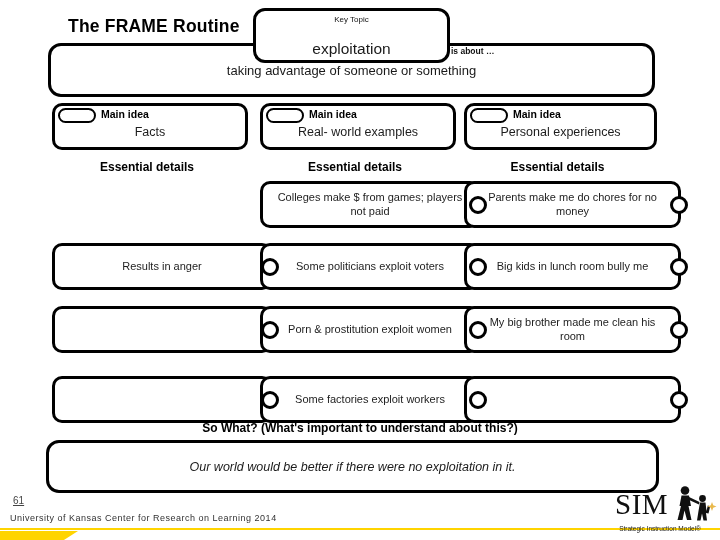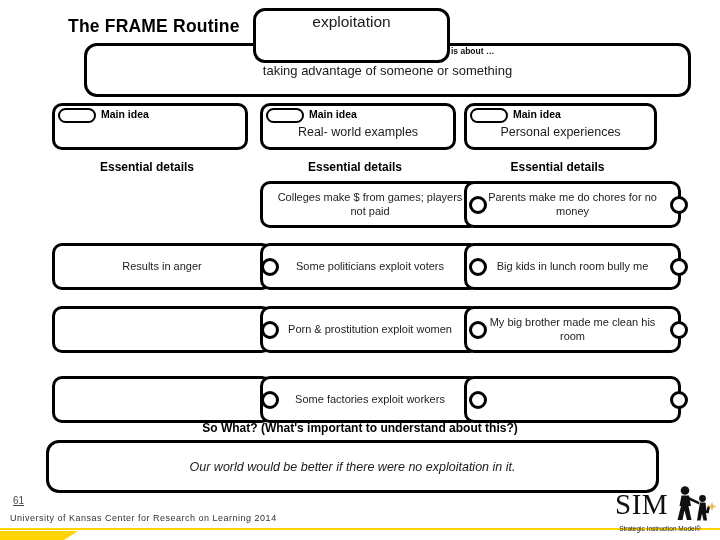--- a/index.html
+++ b/index.html
@@ -10,25 +10,25 @@
   }
   .abs{position:absolute;}
 
   
   .title{left:68px;top:16px;font-size:17.5px;font-weight:bold;letter-spacing:.2px;}
 
   
   .keytopic{left:253px;top:8px;width:191px;height:49px;background:#fff;
     border:3px solid #000;border-radius:12px;z-index:3;text-align:center;}
   .kt-label{margin-top:4px;font-size:8px;color:#111;}
-  .kt-value{margin-top:2px;font-size:15.5px;color:#1a1a1a;}
+  .kt-value{margin-top:16px;font-size:15.5px;color:#1a1a1a;}
 
   
   .aboutbox{left:48px;top:43px;width:601px;height:48px;border:3px solid #000;
-    border-radius:13px;z-index:1;display:flex;align-items:center;justify-content:center;margin-left:36px;}
+    border-radius:13px;z-index:1;display:flex;align-items:center;justify-content:center;}
   .abouttext{font-size:13px;color:#1a1a1a;}
   .isabout{left:451px;top:46px;font-size:8.5px;font-weight:bold;z-index:2;color:#111;}
 
   
   .c1{left:52px;width:190px;}
   .c2{left:260px;width:190px;}
   .c3{left:464px;width:187px;}
 
   
   .mainidea{top:103px;height:41px;border:3px solid #000;border-radius:10px;background:#fff;}
@@ -74,26 +74,28 @@
 <div id="slide">
 
   <div class="abs title">The FRAME Routine</div>
 
   <div class="abs aboutbox">
     <div class="abouttext">taking advantage of someone or something</div>
   </div>
   <div class="abs isabout">is about …</div>
 
   <div class="abs keytopic">
+    <div class="kt-label">Key Topic</div>
     <div class="kt-value">exploitation</div>
   </div>
 
   <div class="abs mainidea c1">
     <span class="oval"></span>
     <span class="mi-label">Main idea</span>
+    <div class="mi-value">Facts</div>
   </div>
   <div class="abs mainidea c2">
     <span class="oval"></span>
     <span class="mi-label">Main idea</span>
     <div class="mi-value">Real- world examples</div>
   </div>
   <div class="abs mainidea c3">
     <span class="oval"></span>
     <span class="mi-label">Main idea</span>
     <div class="mi-value">Personal experiences</div>

